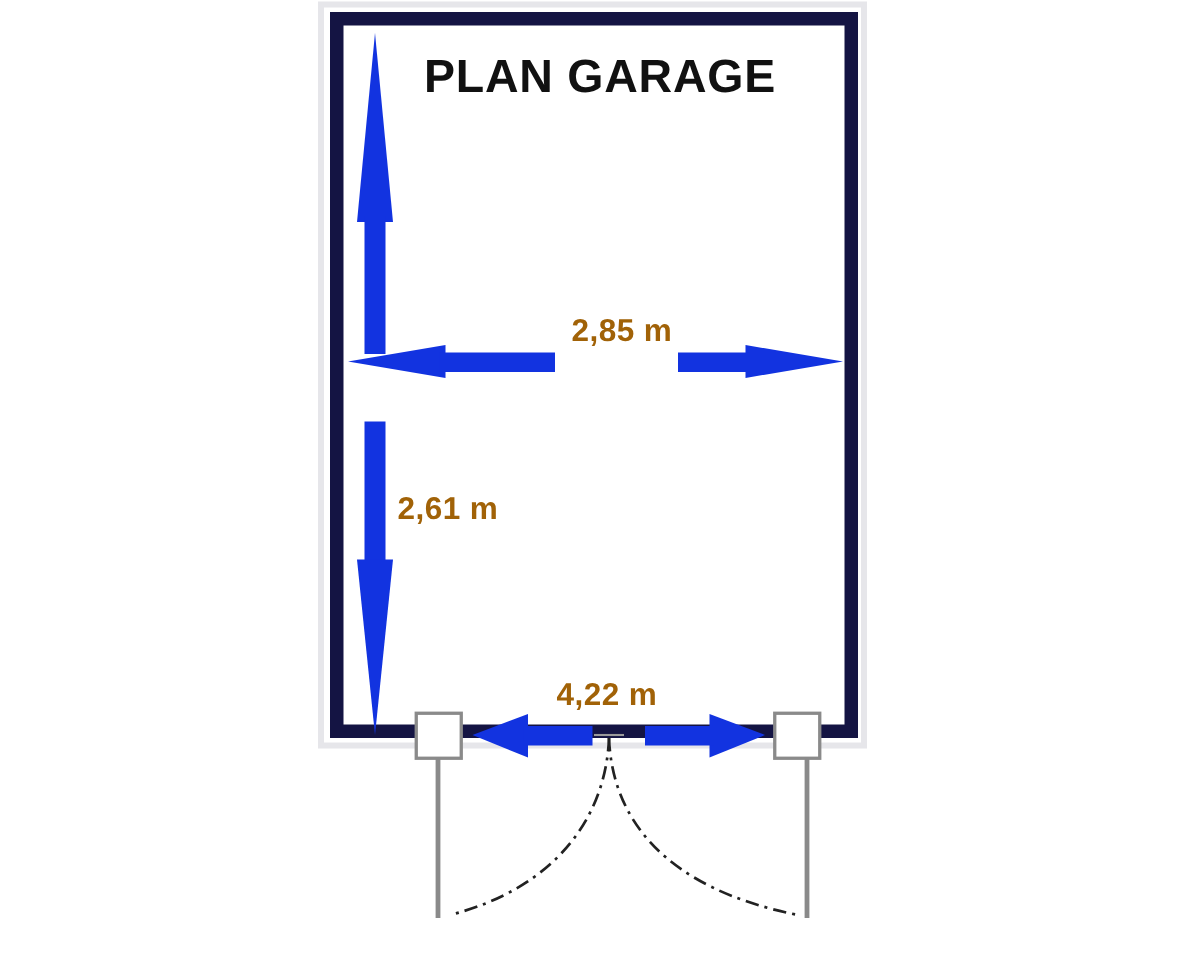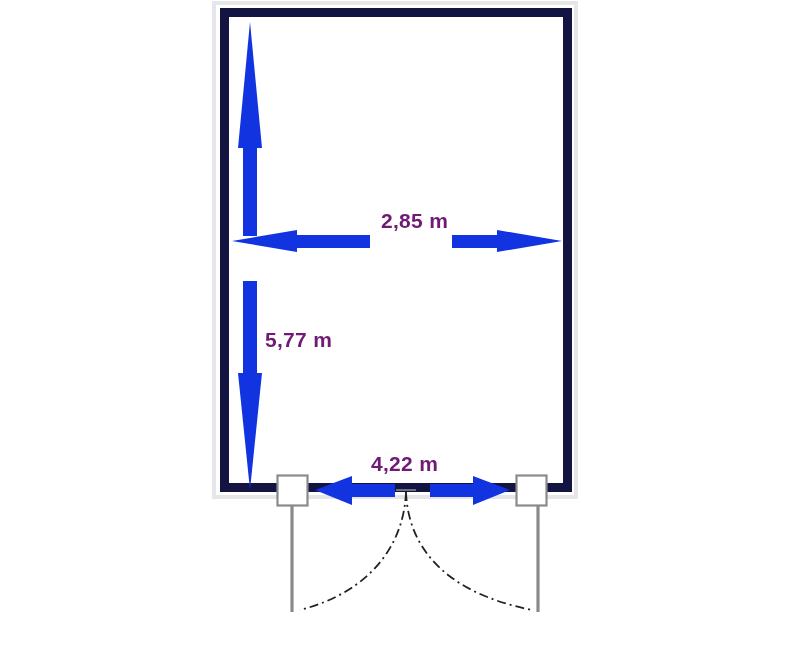--- a/index.html
+++ b/index.html
@@ -38,21 +38,21 @@
     width: 800px;
     text-align: center;
     font-size: 31px;
     font-weight: bold;
     letter-spacing: 0.5px;
     color: #111111;
   }
   .dim-label {
     font-size: 21px;
     font-weight: bold;
-    color: #701a75;
+    color: #a16207;
     letter-spacing: 0.3px;
   }
   #label-width-top {
     left: 381px;
     top: 209px;
   }
   #label-depth {
     left: 265px;
     top: 328px;
   }
@@ -110,20 +110,21 @@
     </g>
 
     <line x1="292" y1="505" x2="292" y2="612" stroke="#8a8a8a" stroke-width="3.2"></line>
     <line x1="538" y1="505" x2="538" y2="612" stroke="#8a8a8a" stroke-width="3.2"></line>
 
     <rect x="277.5" y="475.5" width="30" height="30" fill="#ffffff" stroke="#8a8a8a" stroke-width="2.2"></rect>
     <rect x="516.5" y="475.5" width="30" height="30" fill="#ffffff" stroke="#8a8a8a" stroke-width="2.2"></rect>
 
   </svg>
 
+  <div class="txt" id="plan-title">PLAN GARAGE</div>
 
   <div class="txt dim-label" id="label-width-top">2,85 m</div>
 
-  <div class="txt dim-label" id="label-depth">5,77 m</div>
+  <div class="txt dim-label" id="label-depth">2,61 m</div>
 
   <div class="txt dim-label" id="label-door">4,22 m</div>
 
 </div>
 
 </body></html>

